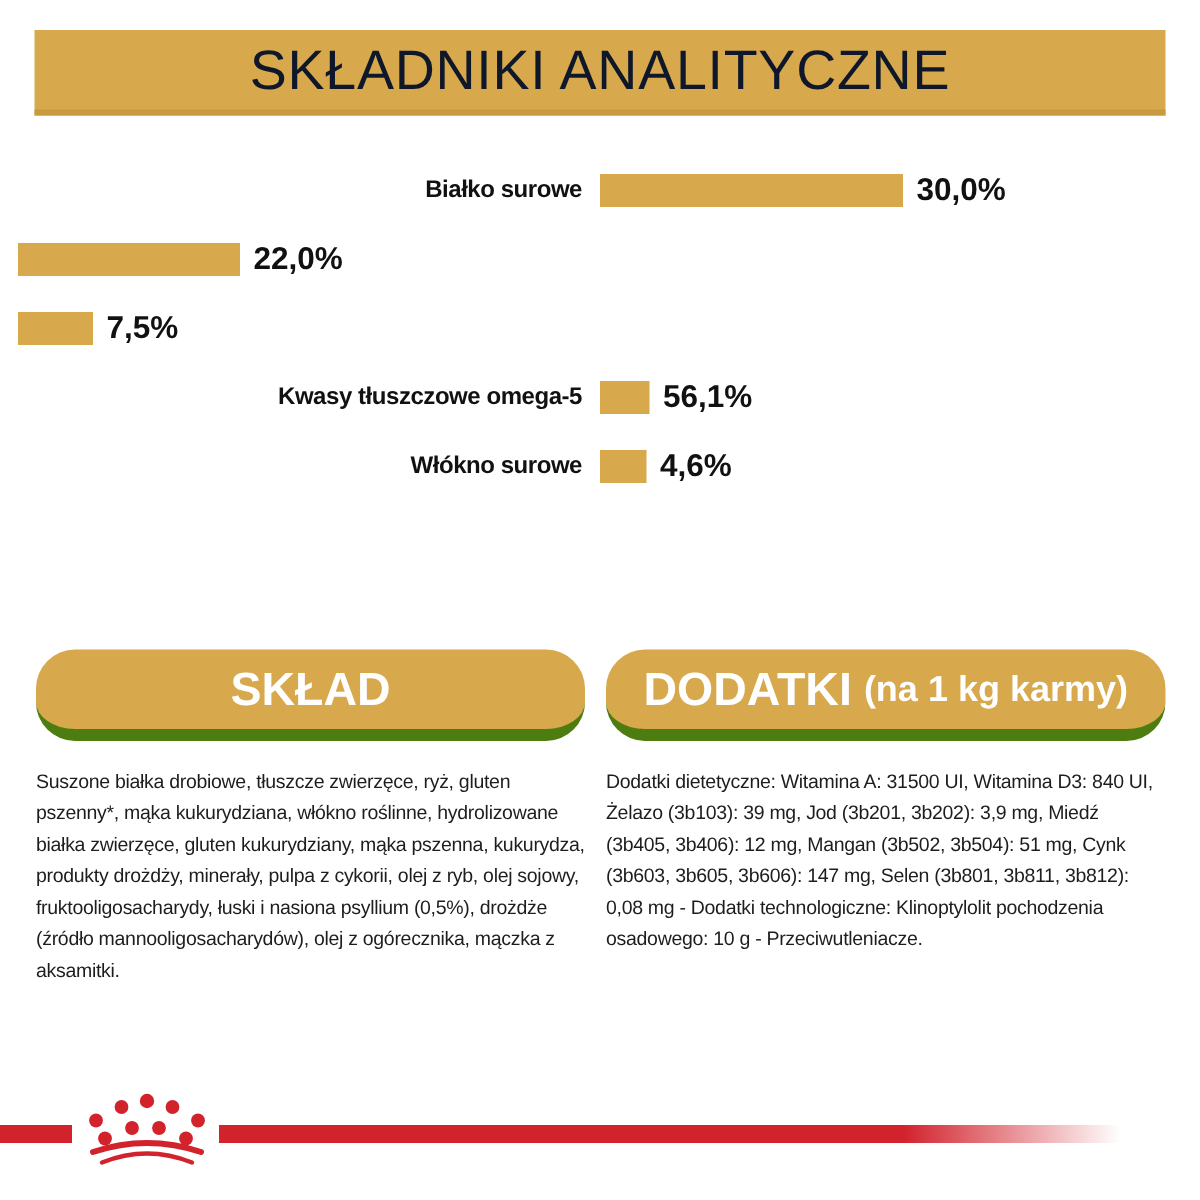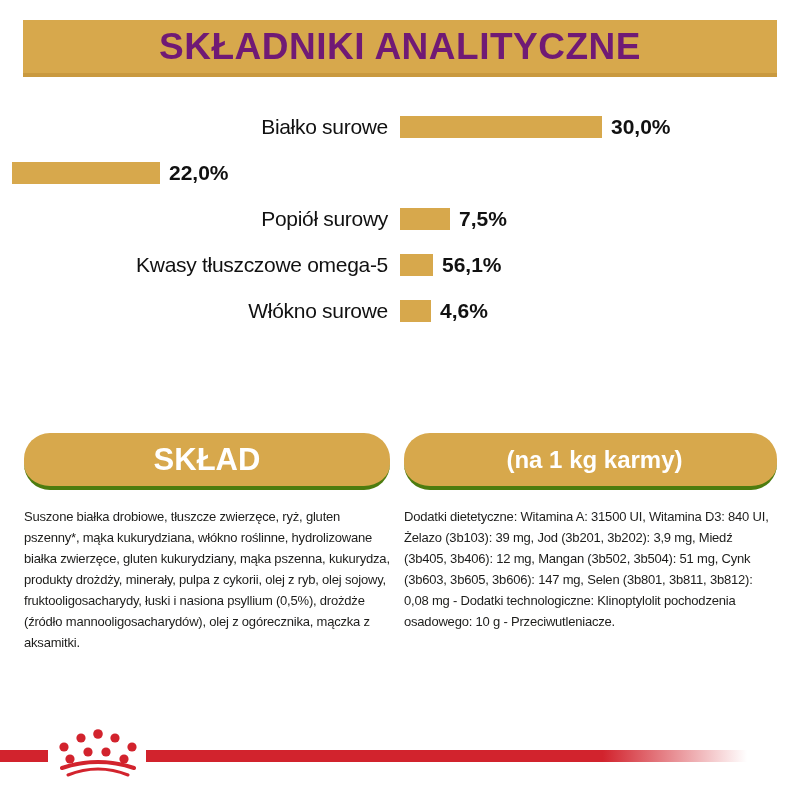--- a/index.html
+++ b/index.html
@@ -22,43 +22,43 @@
     top: 20px;
     width: 754px;
     height: 53px;
     background: #d7a84c;
     border-bottom: 4px solid #c9993f;
     display: flex;
     align-items: center;
     justify-content: center;
   }
   .top-banner span {
-    color: #701a75;
+    color: #0f172a;
     font-size: 37px;
-    font-weight: bold;
+    font-weight: normal;
     letter-spacing: 0.5px;
     white-space: nowrap;
   }
   
   .chart {
     position: absolute;
     left: 0;
     top: 104px;
     width: 800px;
   }
   .chart-row {
     height: 46px;
     display: flex;
     align-items: center;
   }
   .row-label {
     width: 388px;
     text-align: right;
-    font-size: 21px;
-    font-weight: normal;
+    font-size: 16px;
+    font-weight: bold;
     color: #111111;
     letter-spacing: -0.3px;
     white-space: nowrap;
   }
   .bar {
     margin-left: 12px;
     height: 22px;
     background: #d7a84c;
     flex: 0 0 auto;
   }
@@ -75,21 +75,21 @@
     left: 24px;
     top: 433px;
     width: 753px;
     display: flex;
   }
   .col-left  { width: 366px; }
   .col-right { width: 373px; margin-left: 14px; }
   .section-banner {
     height: 53px;
     background: #d7a84c;
-    border-bottom: 4px solid #4d7c0f;
+    border-bottom: 8px solid #4d7c0f;
     display: flex;
     align-items: center;
     justify-content: center;
     color: #ffffff;
     white-space: nowrap;
     border-radius: 26px;
   }
   .section-banner .big {
     font-size: 31px;
     font-weight: bold;
@@ -147,21 +147,20 @@
     <div class="chart-row">
       <div class="row-label">Białko surowe</div>
       <div class="bar" style="width: 202px;"></div>
       <div class="row-value">30,0%</div>
     </div>
     <div class="chart-row">
       <div class="bar" style="width: 148px;"></div>
       <div class="row-value">22,0%</div>
     </div>
     <div class="chart-row">
-      <div class="row-label">Popiół surowy</div>
       <div class="bar" style="width: 50px;"></div>
       <div class="row-value">7,5%</div>
     </div>
     <div class="chart-row">
       <div class="row-label">Kwasy tłuszczowe omega-5</div>
       <div class="bar" style="width: 33px;"></div>
       <div class="row-value">56,1%</div>
     </div>
     <div class="chart-row">
       <div class="row-label">Włókno surowe</div>
@@ -172,20 +171,21 @@
 
   <div class="columns">
     <div class="col-left">
       <div class="section-banner">
         <span class="big">SKŁAD</span>
       </div>
       <p class="body-text">Suszone białka drobiowe, tłuszcze zwierzęce, ryż, gluten pszenny*, mąka kukurydziana, włókno roślinne, hydrolizowane białka zwierzęce, gluten kukurydziany, mąka pszenna, kukurydza, produkty drożdży, minerały, pulpa z cykorii, olej z ryb, olej sojowy, fruktooligosacharydy, łuski i nasiona psyllium (0,5%), drożdże (źródło mannooligosacharydów), olej z ogórecznika, mączka z aksamitki.</p>
     </div>
     <div class="col-right">
       <div class="section-banner">
+        <span class="big">DODATKI</span>
         <span class="small">(na 1 kg karmy)</span>
       </div>
       <p class="body-text">Dodatki dietetyczne: Witamina A: 31500 UI, Witamina D3: 840 UI, Żelazo (3b103): 39 mg, Jod (3b201, 3b202): 3,9 mg, Miedź (3b405, 3b406): 12 mg, Mangan (3b502, 3b504): 51 mg, Cynk (3b603, 3b605, 3b606): 147 mg, Selen (3b801, 3b811, 3b812): 0,08 mg - Dodatki technologiczne: Klinoptylolit pochodzenia osadowego: 10 g - Przeciwutleniacze.</p>
     </div>
   </div>
 
   <div class="band-left"></div>
   <div class="band-right"></div>
   <svg class="crown" viewBox="0 0 95 52" xmlns="http://www.w3.org/2000/svg">
     <g fill="#d2232d">

